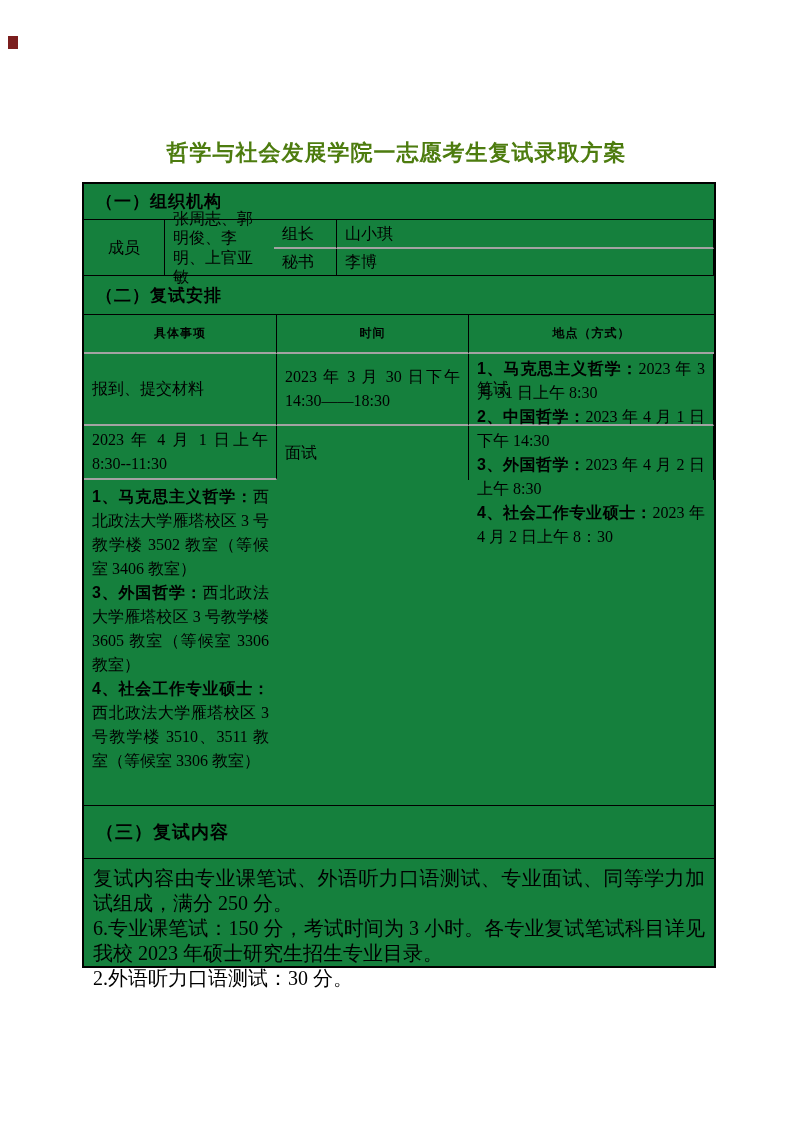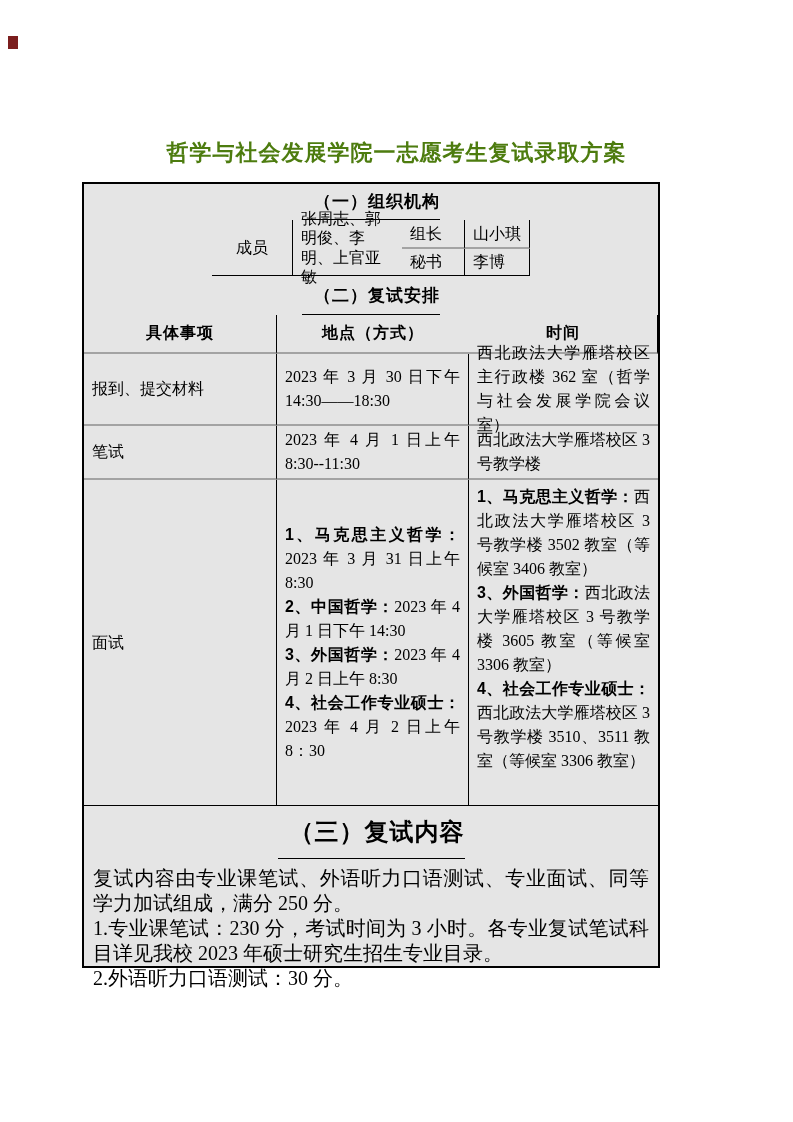--- a/index.html
+++ b/index.html
@@ -9,31 +9,31 @@
     font-family:"Liberation Serif","DejaVu Serif",serif;
     color:#000;
   }
   .corner-mark { position:absolute; left:8px; top:36px; width:10px; height:13px; background:#7b1e1e; }
   .title {
     position:absolute; top:138px; left:0; width:100%;
     text-align:center; font-family:"Liberation Sans","DejaVu Sans",sans-serif;
     font-weight:bold; font-size:22px; letter-spacing:1px; color:#4d7c0f;
   }
   .tbl {
-    position:absolute; left:82px; top:182px; width:578px; height:786px;
-    border:2px solid #000; display:flex; flex-direction:column; background:#e5e5e5;align-items:center;
+    position:absolute; left:82px; top:182px; width:634px; height:786px;
+    border:2px solid #000; display:flex; flex-direction:column; background:#15803d;
   }
   .sec-head {
     flex:0 0 auto; display:flex; align-items:center; padding-left:12px;
     font-family:"Liberation Sans","DejaVu Sans",sans-serif; font-weight:bold;
     font-size:17px; border-bottom:1px solid #000; letter-spacing:1px;
   }
   .sec1 { height:36px; }
   .sec2 { height:39px; }
-  .sec3 { height:53px; font-size:24px; }
+  .sec3 { height:53px; font-size:18px; }
   
   .org-grid {
     flex:0 0 55px; display:grid;
     grid-template-columns:81px 109px 63px 1fr;
     grid-template-rows:29px 26px;
     border-bottom:1px solid #000; font-size:16px;
   }
   .cell { display:flex; align-items:center; padding:0 8px; line-height:1.2; }
   .br { border-right:1px solid #000; }
   .bb { border-bottom:2px solid #a3a3a3; }
@@ -41,21 +41,21 @@
   .center { justify-content:center; }
   
   .sch-grid {
     flex:0 0 490px; display:grid;
     grid-template-columns:193px 192px 1fr;
     grid-template-rows:39px 72px 54px 325px;
     border-bottom:1px solid #000; font-size:16px;
   }
   .sch-grid .hcell {
     font-family:"Liberation Sans","DejaVu Sans",sans-serif; font-weight:bold;
-    display:flex; align-items:center; justify-content:center; font-size:16px;
+    display:flex; align-items:center; justify-content:center; font-size:12px;
     letter-spacing:1px;
   }
   .tcell { display:flex; flex-direction:column; justify-content:center; padding:4px 8px; line-height:24px; }
   .top-align { justify-content:flex-start; padding-top:5px; }
   .just p, p.just { text-align:justify; text-align-last:left; margin:0; line-height:24px; }
   .tcell b {
     font-family:"Liberation Sans","DejaVu Sans",sans-serif; font-weight:bold;
   }
   
   .content { flex:1 1 auto; padding:7px 9px 0 9px; font-size:20px; }
@@ -79,54 +79,48 @@
     <div class="cell rowspan2">张周志、郭明俊、李明、上官亚敏</div>
     <div class="cell br">秘书</div>
     <div class="cell br">李博</div>
   </div>
 
   <div class="sec-head sec2">（二）复试安排</div>
 
   <div class="sch-grid">
 
     <div class="hcell br bb">具体事项</div>
+    <div class="hcell br bb">时间</div>
     <div class="hcell bb">地点（方式）</div>
-    <div class="hcell br bb">时间</div>
 
     <div class="tcell br bb">报到、提交材料</div>
     <div class="tcell br bb just">
       <p class="just">2023 年 3 月 30 日下午 14:30——18:30</p>
     </div>
-    <div class="tcell bb just">
-      <p class="just">西北政法大学雁塔校区主行政楼 362 室（哲学与社会发展学院会议室）</p>
-    </div>
 
     <div class="tcell br bb">笔试</div>
     <div class="tcell br bb just">
       <p class="just">2023 年 4 月 1 日上午 8:30--11:30</p>
-    </div>
-    <div class="tcell bb just">
-      <p class="just">西北政法大学雁塔校区 3 号教学楼</p>
     </div>
 
     <div class="tcell br">面试</div>
     <div class="tcell br just">
       <p class="just"><b>1、马克思主义哲学：</b><span>2023 年 3 月 31 日上午 8:30</span></p>
       <p class="just"><b>2、中国哲学：</b><span>2023 年 4 月 1 日下午 14:30</span></p>
       <p class="just"><b>3、外国哲学：</b><span>2023 年 4 月 2 日上午 8:30</span></p>
       <p class="just"><b>4、社会工作专业硕士：</b><span>2023 年 4 月 2 日上午 8：30</span></p>
     </div>
     <div class="tcell just top-align">
       <p class="just"><b>1、马克思主义哲学：</b><span>西北政法大学雁塔校区 3 号教学楼 3502 教室（等候室 3406 教室）</span></p>
       <p class="just"><b>3、外国哲学：</b><span>西北政法大学雁塔校区 3 号教学楼 3605 教室（等候室 3306 教室）</span></p>
       <p class="just"><b>4、社会工作专业硕士：</b><span>西北政法大学雁塔校区 3 号教学楼 3510、3511 教室（等候室 3306 教室）</span></p>
     </div>
   </div>
 
   <div class="sec-head sec3">（三）复试内容</div>
 
   <div class="content">
     <p>复试内容由专业课笔试、外语听力口语测试、专业面试、同等学力加试组成，满分 250 分。</p>
-    <p>1.专业课笔试：230 分，考试时间为 3 小时。各专业复试笔试科目详见我校 2023 年硕士研究生招生专业目录。</p>
+    <p>6.专业课笔试：150 分，考试时间为 3 小时。各专业复试笔试科目详见我校 2023 年硕士研究生招生专业目录。</p>
     <p>2.外语听力口语测试：30 分。</p>
   </div>
 
 </div>
 
 </body></html>

